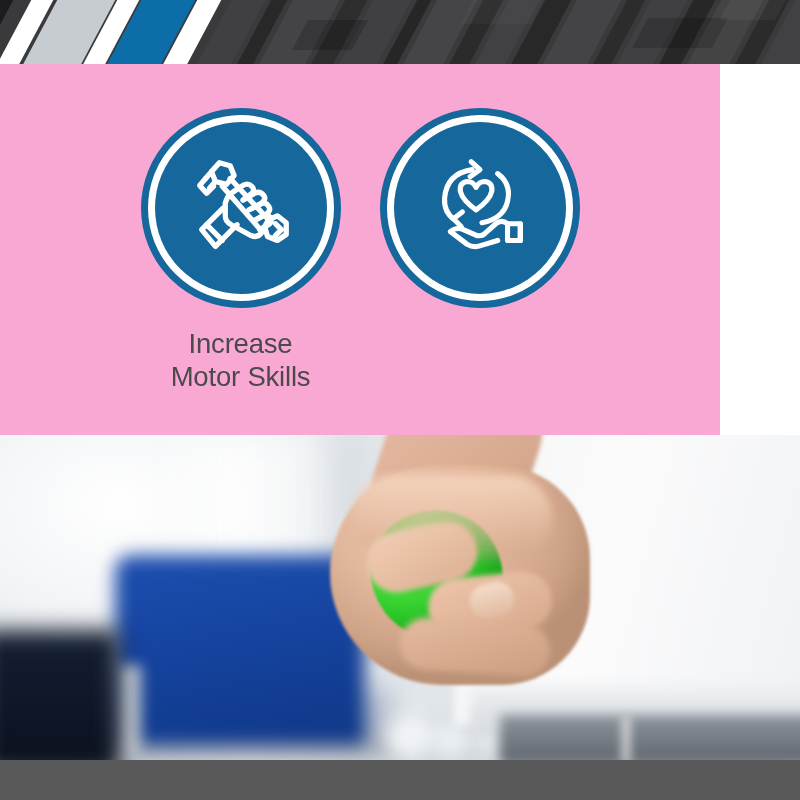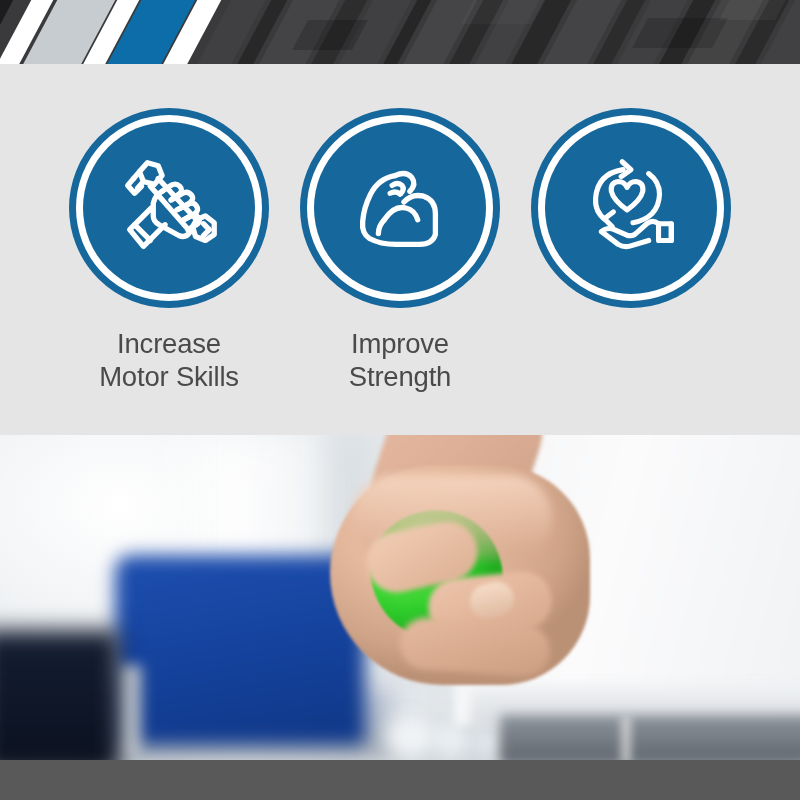--- a/index.html
+++ b/index.html
@@ -42,27 +42,27 @@
     top: -40px;
     height: 160px;
     transform: skewX(-28deg);
   }
 
   
   .features {
     position: absolute;
     left: 0;
     top: 64px;
-    width: 800px;
+    width: 720px;
     height: 371px;
-    background: #e5e5e5;
+    background: #f9a8d4;
     display: flex;
     justify-content: center;
     align-items: flex-start;
-    gap: 16px;
+    gap: 24px;
     padding-top: 44px;
     box-sizing: border-box;
   }
   .feature {
     width: 215px;
     display: flex;
     flex-direction: column;
     align-items: center;
   }
   .badge {
@@ -350,41 +350,20 @@
 
             <path d="M42 60 L20 82 L34 99 L56 77"></path>
             <path d="M25 77 L41 93"></path>
           </svg>
         </div>
       </div>
       <div class="feature-label">Increase
 Motor Skills</div>
     </div>
 
-    <div class="feature">
-      <div class="badge">
-        <div class="badge-inner">
-          <svg width="118" height="118" viewBox="0 0 120 120" fill="none" stroke="#ffffff" stroke-width="5.4" stroke-linecap="round" stroke-linejoin="round">
-
-            <path d="M55 27 Q38 30 30 46 Q23 60 22 74 Q21 86 29 91 Q40 97 56 97 L80 97 Q93 97 96 87 L96 66 Q96 52 84 48 Q72 45 64 54"></path>
-
-            <path d="M55 27 Q66 22 72 29 Q77 36 70 43"></path>
-
-            <path d="M52 37 Q58 33 62 37 Q65 41 61 45"></path>
-            <path d="M50 45 Q56 42 60 46"></path>
-
-            <path d="M44 72 Q54 57 66 60 Q75 62 78 72"></path>
-
-            <path d="M44 72 Q38 78 38 86"></path>
-          </svg>
-        </div>
-      </div>
-      <div class="feature-label">Improve
-Strength</div>
-    </div>
 
     <div class="feature">
       <div class="badge">
         <div class="badge-inner">
           <svg width="118" height="118" viewBox="0 0 120 120" fill="none" stroke="#ffffff" stroke-width="5.2" stroke-linecap="round" stroke-linejoin="round">
 
             <path d="M52 21 Q26 25 24 50 Q23 64 34 72"></path>
             <path d="M62 75 Q88 70 89 46 Q89 33 78 25"></path>
 
             <path d="M51 13 L60 21 L50 28"></path>

